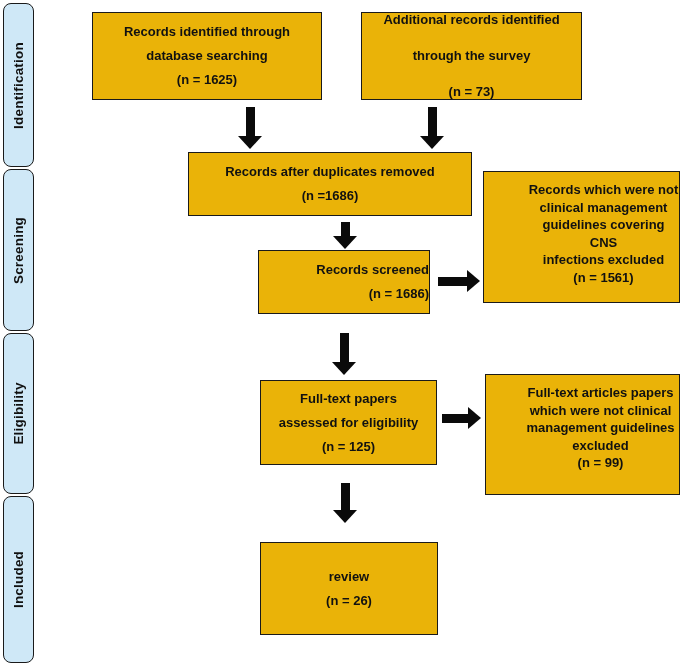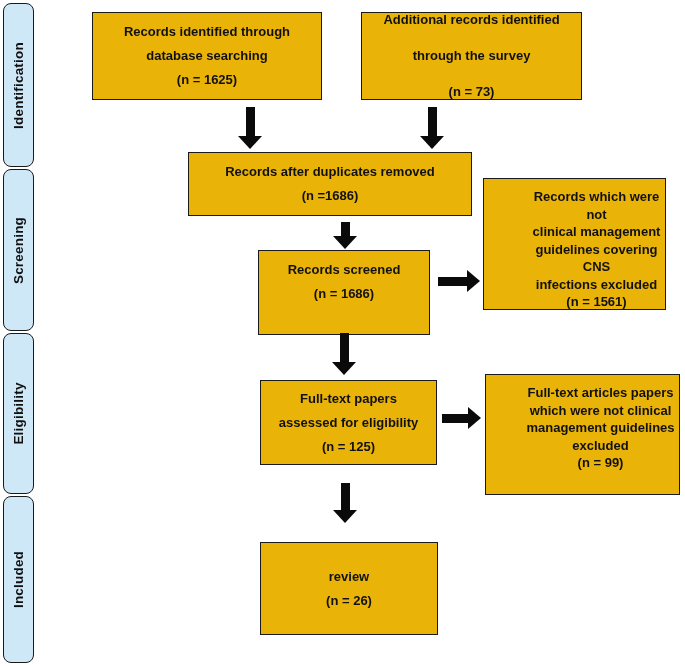--- a/index.html
+++ b/index.html
@@ -105,26 +105,26 @@
     <div>Additional records identified</div>
     <div>through the survey</div>
     <div>(n = 73)</div>
   </div>
 
   <div class="box main" style="left:188px;top:152px;width:284px;height:64px;">
     <div>Records after duplicates removed</div>
     <div>(n =1686)</div>
   </div>
 
-  <div class="box main top-align" style="left:258px;top:250px;width:172px;height:85px;">
+  <div class="box main top-align" style="left:258px;top:250px;width:172px;height:64px;align-items:flex-end;">
     <div>Records screened</div>
     <div>(n = 1686)</div>
   </div>
 
-  <div class="box excl" style="left:483px;top:178px;width:183px;height:132px;padding-left:44px;">
+  <div class="box excl" style="left:483px;top:171px;width:197px;height:132px;padding-left:44px;">
     <div>Records which were not</div>
     <div>clinical management</div>
     <div>guidelines covering CNS</div>
     <div>infections excluded</div>
     <div>(n = 1561)</div>
   </div>
 
   <div class="box main" style="left:260px;top:380px;width:177px;height:85px;">
     <div>Full-text papers</div>
     <div>assessed for eligibility</div>

